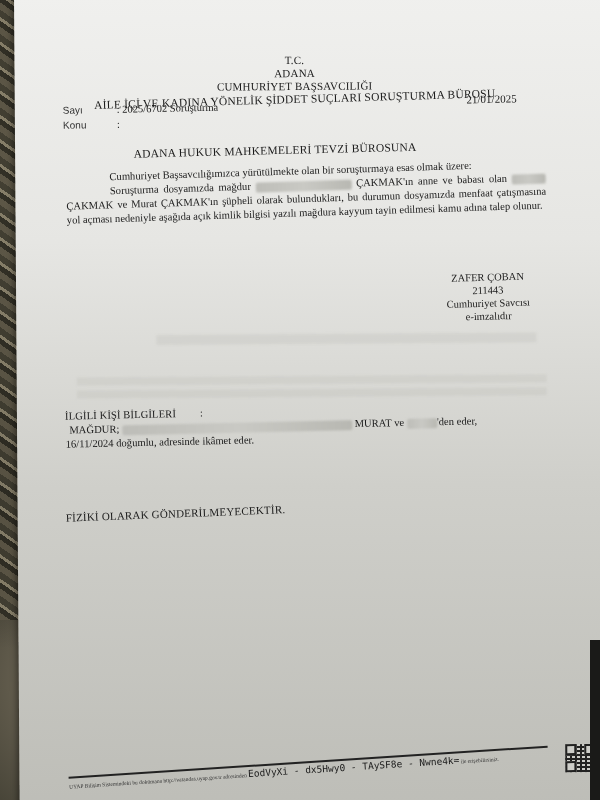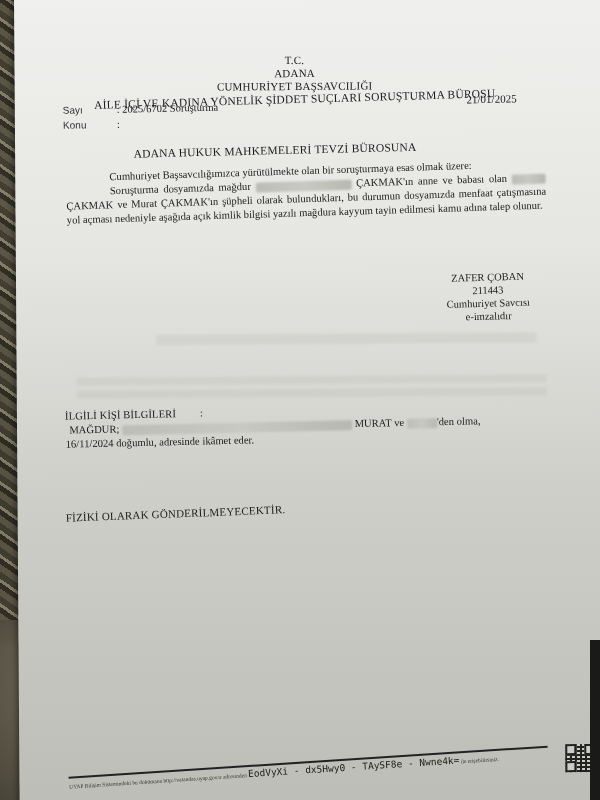--- a/index.html
+++ b/index.html
@@ -250,21 +250,21 @@
     <div class="ghost" style="top:395px; left:60px; width:470px; height:8px; background:rgba(140,140,130,0.10);"></div>
 
     <div class="person">
       <div class="title">
         <span>İLGİLİ KİŞİ BİLGİLERİ</span><span class="colon">:</span>
       </div>
       <div class="victim-line">
         <span>MAĞDUR;</span>
         <span class="blur" style="width:230px"></span>
         <span>MURAT ve</span>
-        <span class="blur" style="width:30px"></span><span>'den olma,</span>
+        <span class="blur" style="width:30px"></span><span>'den eder,</span>
       </div>
       <div>16/11/2024 doğumlu,  adresinde ikâmet eder.</div>
     </div>
 
     <div class="physical">FİZİKİ OLARAK GÖNDERİLMEYECEKTİR.</div>
 
     <div class="footer">
       <div class="rule"></div>
       <div class="text">
         <span>UYAP Bilişim Sistemindeki bu dokümana http://vatandas.uyap.gov.tr adresinden</span>

